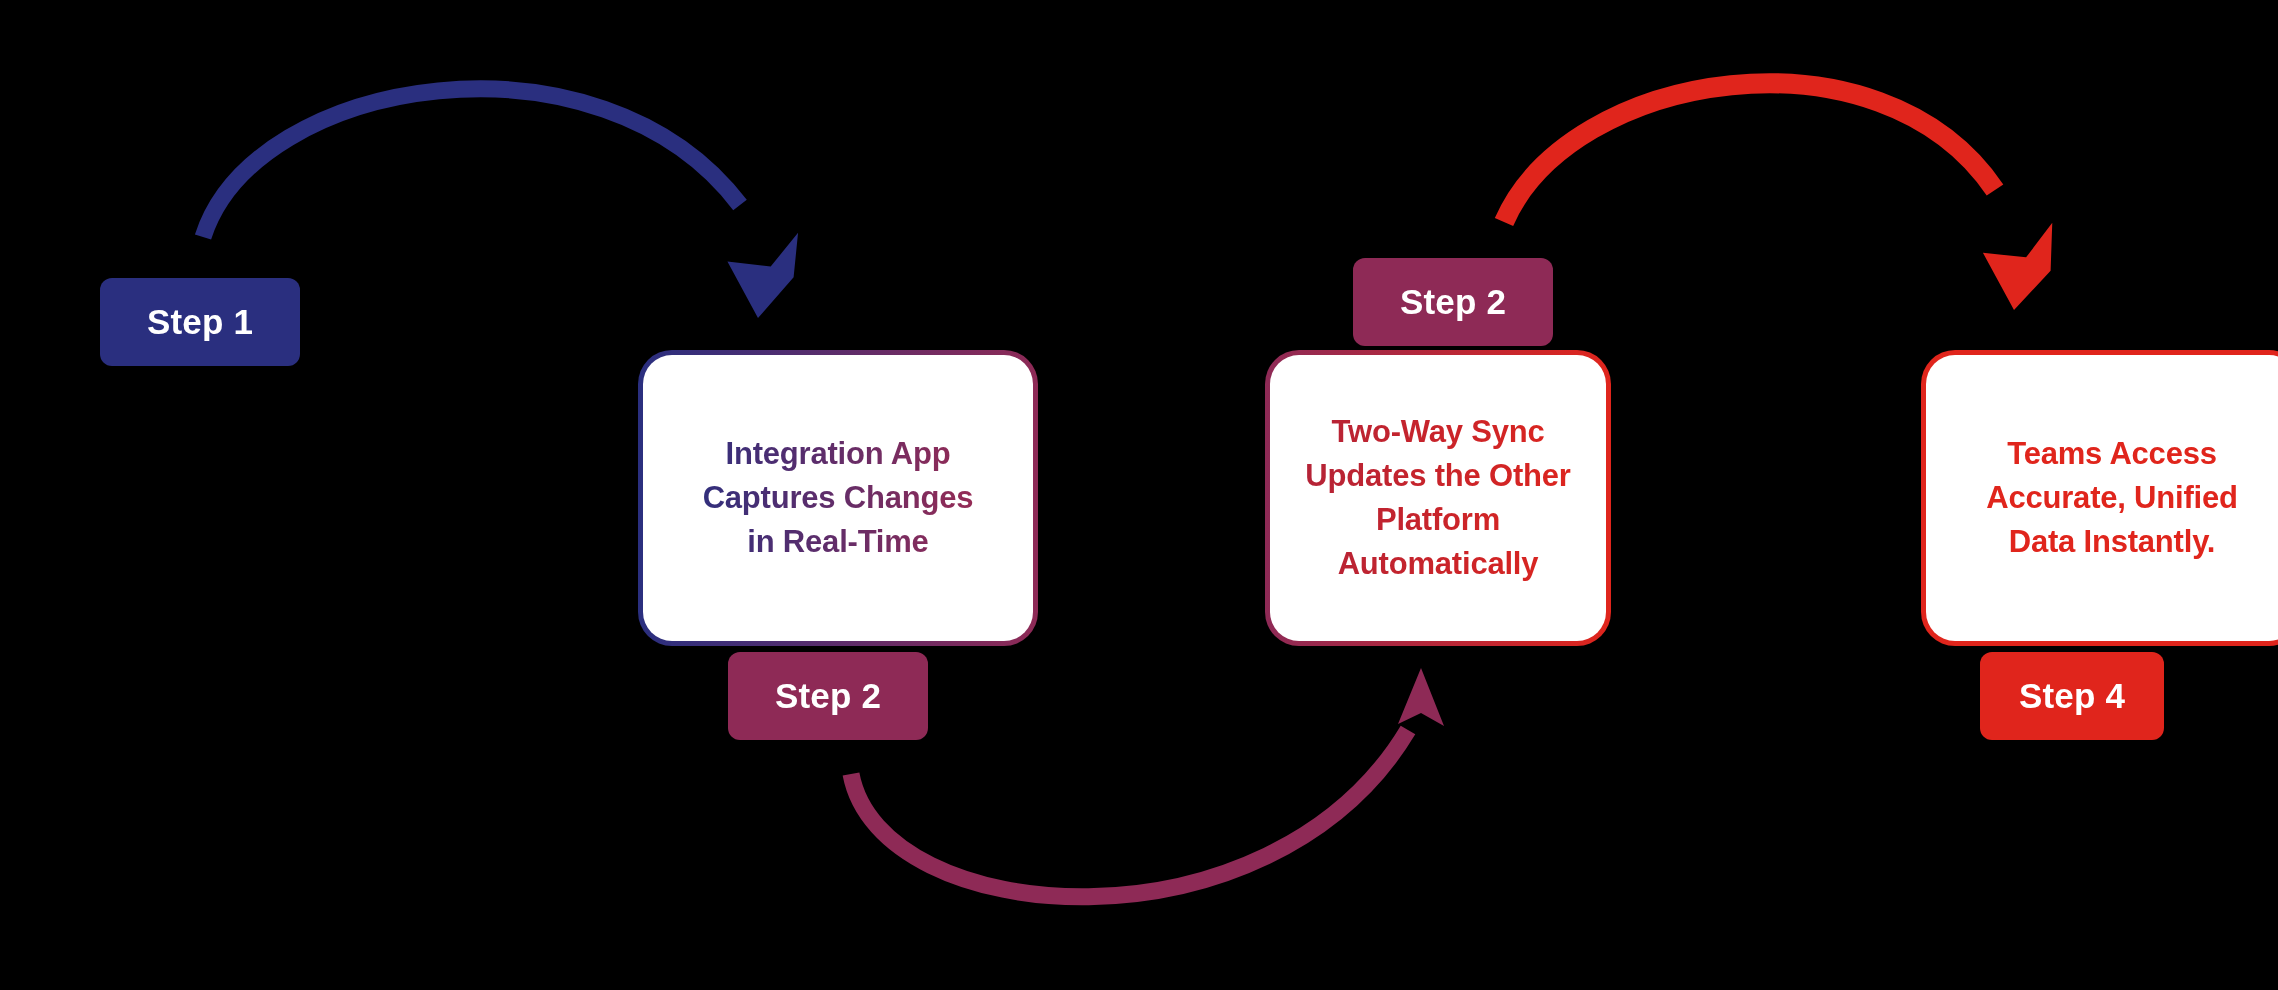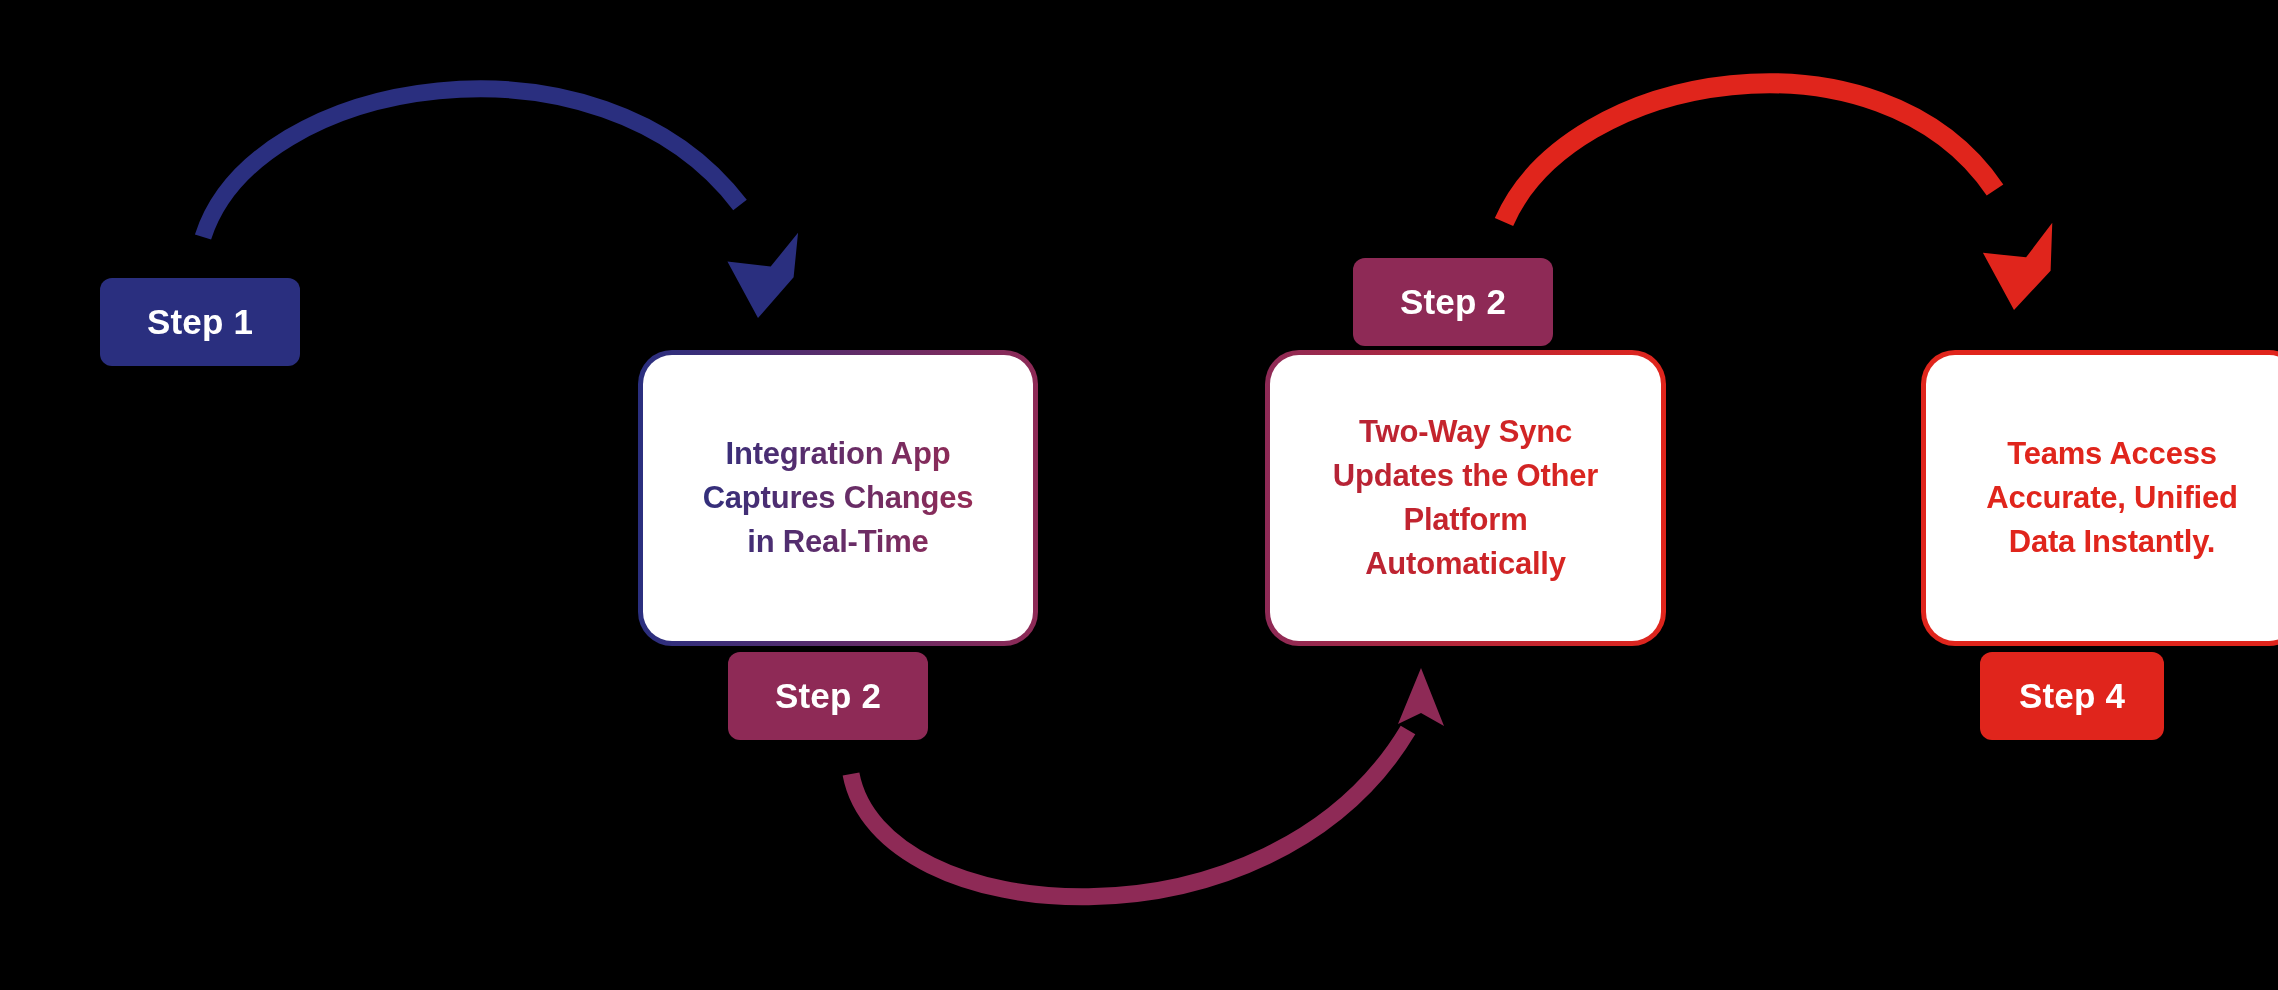--- a/index.html
+++ b/index.html
@@ -65,21 +65,21 @@
   #card-2 { left: 630px; top: 350px; width: 400px; height: 296px;
             background: linear-gradient(90deg, #2a2f7f 0%, #8e2a56 100%); margin-left: 8px; }
   #card-2 .card-text {
     background: linear-gradient(90deg, #2a2f7f 0%, #9c2b52 100%);
     -webkit-background-clip: text;
     background-clip: text;
     color: transparent;
   }
 
   
-  #card-3 { left: 1265px; top: 350px; width: 401px; height: 296px;
+  #card-3 { left: 1265px; top: 350px; width: 346px; height: 296px;
             background: linear-gradient(90deg, #8e2a56 0%, #e0251c 100%); align-items: flex-end; }
   #card-3 .card-text {
     background: linear-gradient(90deg, #b12339 0%, #e0251c 100%);
     -webkit-background-clip: text;
     background-clip: text;
     color: transparent;
   }
 
   
   #card-4 { left: 1890px; top: 350px; width: 382px; height: 296px; background: #e0251c; margin-left: 31px; }

